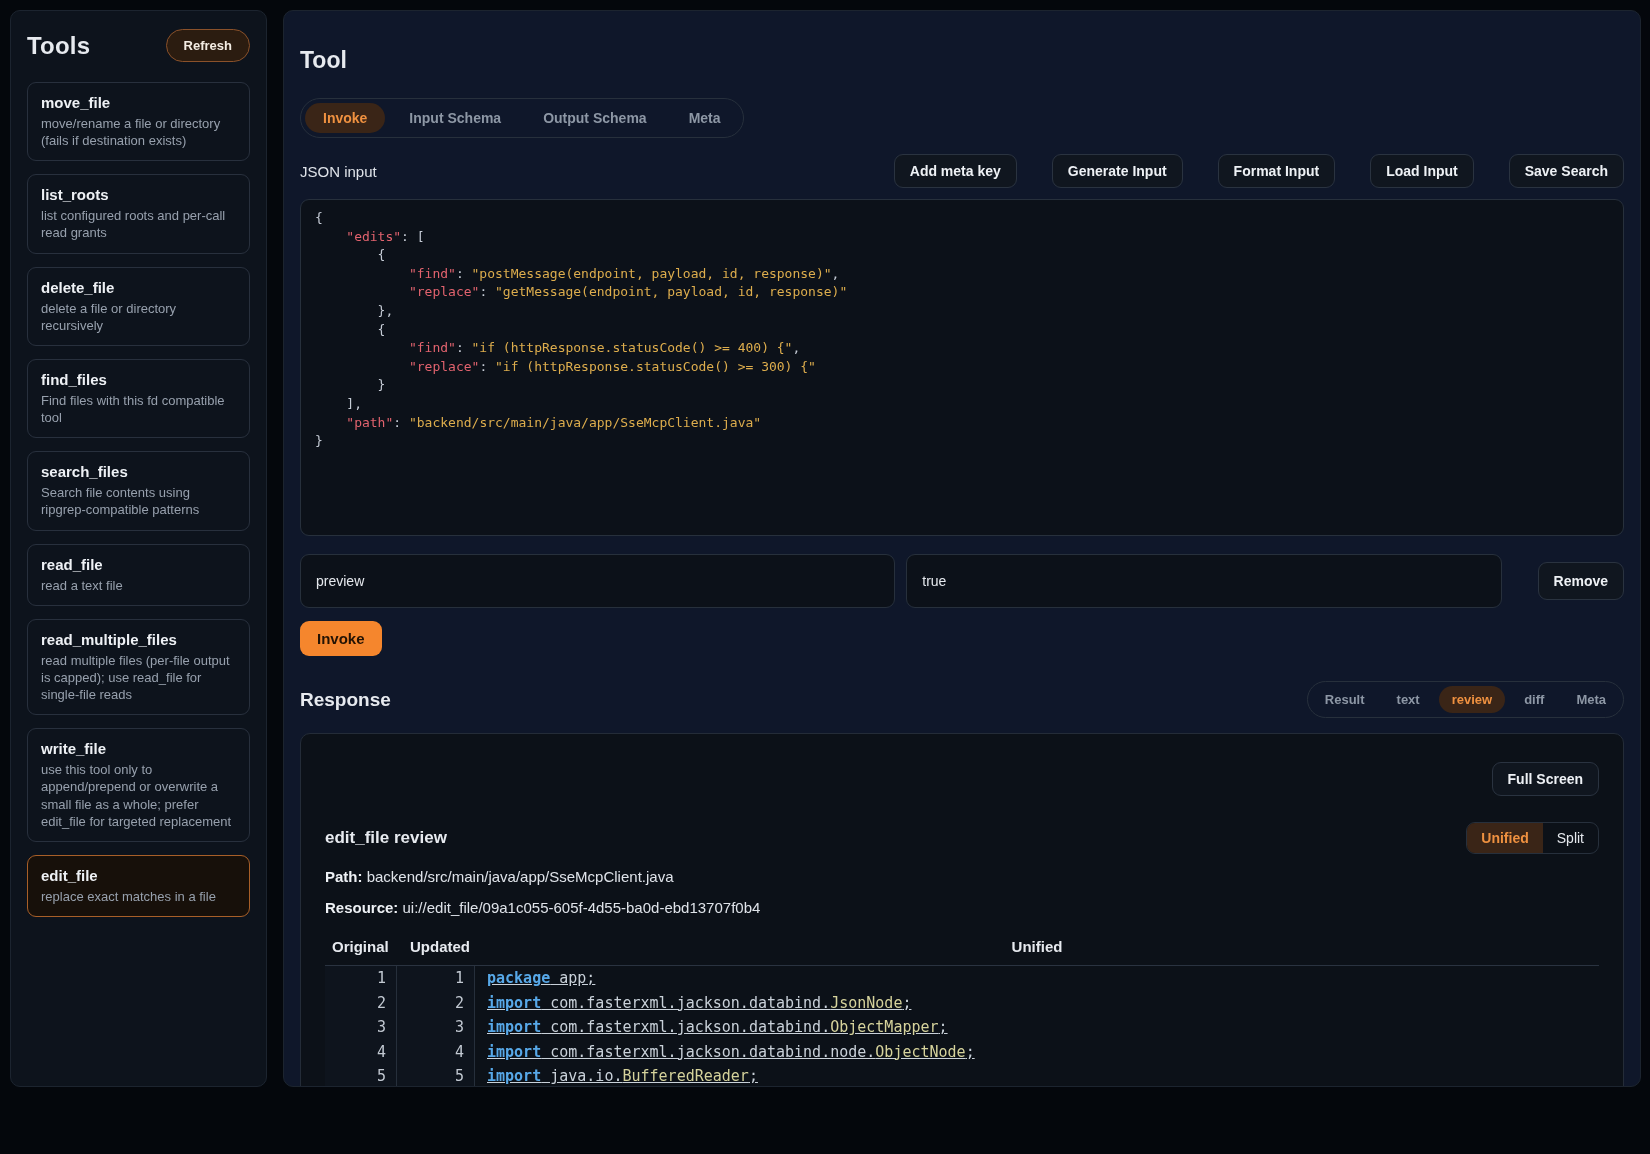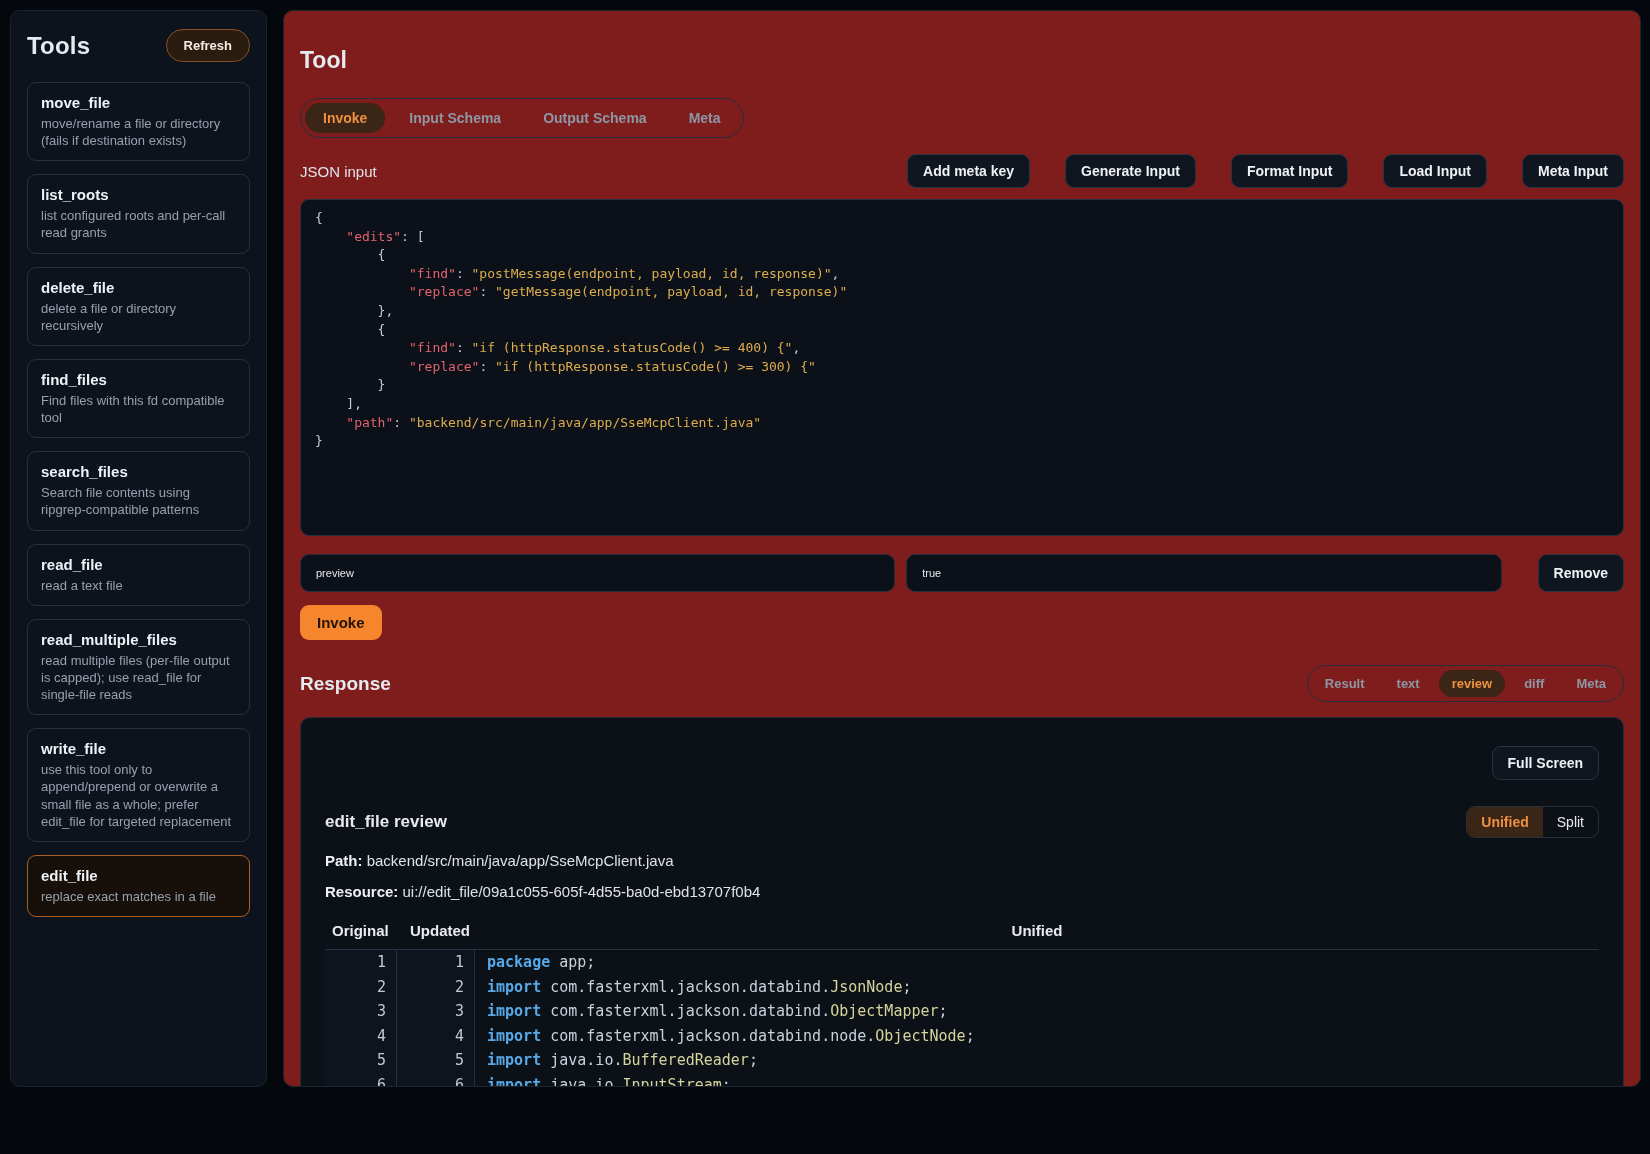--- a/index.html
+++ b/index.html
@@ -29,21 +29,21 @@
     border:1px solid #28303d; border-radius:9px; padding:11px 13px;
     margin-bottom:13px; cursor:pointer; background:transparent;
   }
   .tool-card.selected { border-color:#a85f28; background:#17100a; }
   .tool-name { font-weight:bold; font-size:15px; margin-bottom:4px; color:#eef1f5; }
   .tool-desc { font-size:13px; color:#97a0ad; line-height:1.32; }
 
   
   .main {
     flex:1; height:100%;
-    background:#7f1d1d; border:1px solid #1c242f; border-radius:10px;
+    background:#0f172a; border:1px solid #1c242f; border-radius:10px;
     padding:20px 16px; overflow:hidden;
   }
   .main-title { font-size:23px; font-weight:bold; margin:16px 0 24px; }
 
   .tabgroup {
     display:inline-flex; align-items:center; gap:6px;
     border:1px solid #27303c; border-radius:999px; padding:4px;
   }
   .tab {
     font-size:14px; font-weight:600; color:#8d97a5; padding:7px 18px;
@@ -68,21 +68,21 @@
     font-family:"DejaVu Sans Mono", monospace; font-size:13px; line-height:18.6px;
     white-space:pre;
   }
   .tk-p { color:#c6ccd6; }
   .tk-k { color:#e2636e; }
   .tk-s { color:#ddad4d; }
 
   .meta-row { display:flex; gap:11px; margin-top:18px; align-items:center; }
   .meta-input {
     flex:1; background:#0c1119; border:1px solid #27303c; border-radius:9px;
-    height:38px; padding:0 15px; color:#e6e9ee; font-size:11px; outline:none;
+    height:54px; padding:0 15px; color:#e6e9ee; font-size:14px; outline:none;
     font-family:"Liberation Sans", sans-serif;
   }
   .remove-btn { height:38px; }
 
   .invoke-btn {
     margin-top:13px; background:#f5862d; color:#241304; border:none;
     font-weight:bold; font-size:15px; padding:9px 17px; border-radius:9px;
     cursor:pointer; font-family:"Liberation Sans", sans-serif;
   }
 
@@ -117,21 +117,21 @@
   .diff-header .h-uni  { text-align:center; }
   .diff-body { border-top:1px solid #2a3340; }
   .diff-row {
     display:grid; grid-template-columns:72px 78px 1fr;
     font-family:"DejaVu Sans Mono", monospace; font-size:15px; line-height:24.5px;
   }
   .gut {
     text-align:right; padding-right:10px; color:#c2c9d2;
     border-right:1px solid #262f3b; background:#0e141d;
   }
-  .code-cell { padding-left:12px; color:#c9d1d9; white-space:pre; }
+  .code-cell { padding-left:12px; color:#c9d1d9; white-space:pre;text-decoration:underline; }
   .kw { color:#57a8e8; font-weight:bold; }
   .pl { color:#c9d1d9; }
   .cl { color:#d6d39c; }
 </style>
 </head>
 <body>
 
 <div class="layout">
 
   <aside class="sidebar">
@@ -189,21 +189,21 @@
         <button class="tab">Meta</button>
       </div>
 
     <div class="json-row">
       <div class="json-label">JSON input</div>
       <div class="btn-row" id="toolbar-buttons">
           <button class="btn">Add meta key</button>
           <button class="btn">Generate Input</button>
           <button class="btn">Format Input</button>
           <button class="btn">Load Input</button>
-          <button class="btn">Meta Input</button>
+          <button class="btn">Save Search</button>
         </div>
     </div>
 
     <div class="editor" id="json-editor"><div class="code-line"><span class="tk-p">{</span></div><div class="code-line"><span class="tk-p">    </span><span class="tk-k">"edits"</span><span class="tk-p">: [</span></div><div class="code-line"><span class="tk-p">        {</span></div><div class="code-line"><span class="tk-p">            </span><span class="tk-k">"find"</span><span class="tk-p">: </span><span class="tk-s">"postMessage(endpoint, payload, id, response)"</span><span class="tk-p">,</span></div><div class="code-line"><span class="tk-p">            </span><span class="tk-k">"replace"</span><span class="tk-p">: </span><span class="tk-s">"getMessage(endpoint, payload, id, response)"</span></div><div class="code-line"><span class="tk-p">        },</span></div><div class="code-line"><span class="tk-p">        {</span></div><div class="code-line"><span class="tk-p">            </span><span class="tk-k">"find"</span><span class="tk-p">: </span><span class="tk-s">"if (httpResponse.statusCode() &gt;= 400) {"</span><span class="tk-p">,</span></div><div class="code-line"><span class="tk-p">            </span><span class="tk-k">"replace"</span><span class="tk-p">: </span><span class="tk-s">"if (httpResponse.statusCode() &gt;= 300) {"</span></div><div class="code-line"><span class="tk-p">        }</span></div><div class="code-line"><span class="tk-p">    ],</span></div><div class="code-line"><span class="tk-p">    </span><span class="tk-k">"path"</span><span class="tk-p">: </span><span class="tk-s">"backend/src/main/java/app/SseMcpClient.java"</span></div><div class="code-line"><span class="tk-p">}</span></div></div>
 
     <div class="meta-row">
       <input class="meta-input" value="preview" style="">
       <input class="meta-input" value="true" style="">
       <button class="btn remove-btn">Remove</button>
     </div>

